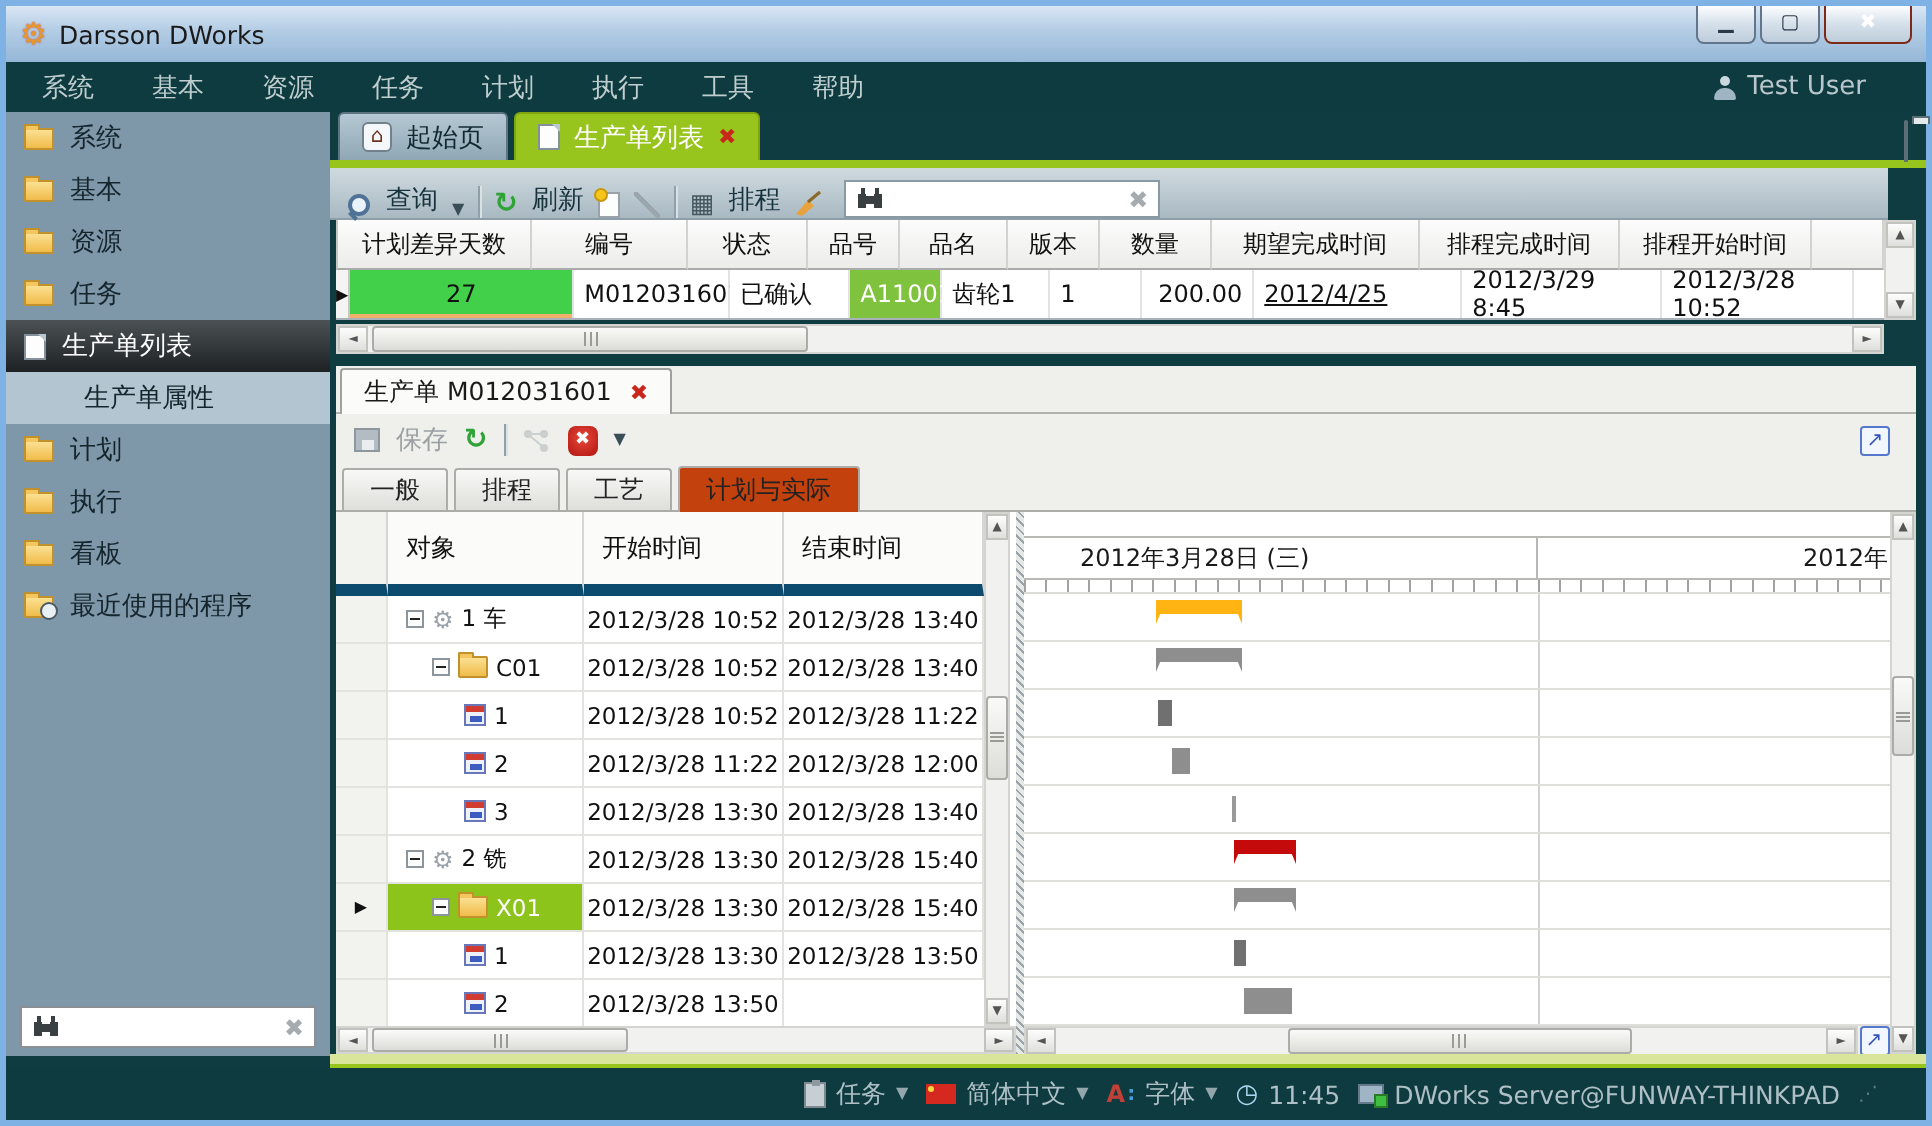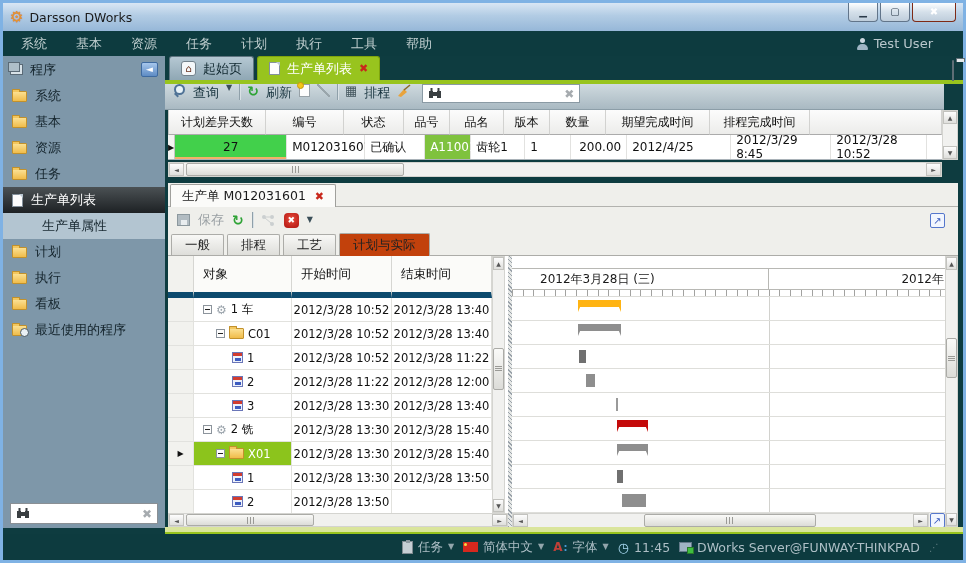--- a/index.html
+++ b/index.html
@@ -80,21 +80,21 @@
   .grip-dots{color:#5A7A7E;font-size:10px}
 
   
   .main{flex:1;display:flex;flex-direction:column;min-width:0;background:#0E3C40}
   .tabstrip{height:24px;display:flex;align-items:flex-end;padding-left:4px;gap:3px;flex:none;position:relative}
   .tab{height:24px;display:flex;align-items:center;gap:7px;padding:0 11px;border-radius:3px 3px 0 0;font-size:13px}
   .tab.home-tab{background:linear-gradient(#B5C8D3,#8FA7B4);border:1px solid #5E7480;border-bottom:none;color:#10282F}
   .tab.active{background:#98C41E;color:#FFF;border:1px solid #7FA40D;border-bottom:none}
   .tabstrip-right{position:absolute;right:9px;top:5px}
   .greenstrip{height:4px;background:#98C41E;flex:none}
-  .toolbar{height:26px;margin-right:19px;background:linear-gradient(#CFDADF,#A9B9C2);border-bottom:1px solid #8C9EA8;display:flex;align-items:flex-start;padding:0 9px;gap:7px;font-size:13px;color:#17333E;flex:none}
+  .toolbar{height:26px;margin-right:19px;background:linear-gradient(#CFDADF,#A9B9C2);border-bottom:1px solid #8C9EA8;display:flex;align-items:flex-end;padding:0 9px;gap:7px;font-size:13px;color:#17333E;flex:none}
   .tsep{width:1px;height:16px;background:#8FA0AA;box-shadow:1px 0 0 #D9E1E5}
   .tb-search{width:158px;height:19px;background:#FFF;border:1px solid #8A9AA4;display:flex;align-items:center;padding:0 5px;gap:6px;margin-left:3px}
   .tb-search input{flex:1;border:none;outline:none;font-size:12px;min-width:0}
   .ic-binoc{flex:none}
 
   
   .gridzone{margin:0 5px 0 3px;flex:none}
   .gridtop{display:flex}
   .gridmain{width:774px;background:#FFF}
   .ghead,.grow{display:flex;height:25px}
@@ -202,25 +202,20 @@
       </div>
     <div class="user-box">
       <span class="ic-person"></span>
       <span>Test User</span>
     </div>
   </div>
 
   <div class="content">
 
     <div class="sidebar">
-      <div class="sb-head">
-        <span class="ic-program"></span>
-        <span>程序</span>
-        <span class="collapse-btn">◄</span>
-      </div>
       <div id="sidebar-items">
           <div class="sb-item">
             <span class="ic-folder"></span>
             <span>系统</span>
           </div>
           <div class="sb-item">
             <span class="ic-folder"></span>
             <span>基本</span>
           </div>
           <div class="sb-item">
@@ -315,32 +310,33 @@
                 <div class="gh mk"></div>
                 <div class="gh" style="width: 97px;">计划差异天数</div>
                 <div class="gh" style="width: 78px;">编号</div>
                 <div class="gh" style="width: 60px;">状态</div>
                 <div class="gh" style="width: 46px;">品号</div>
                 <div class="gh" style="width: 54px;">品名</div>
                 <div class="gh" style="width: 46px;">版本</div>
                 <div class="gh" style="width: 56px;">数量</div>
                 <div class="gh" style="width: 104px;">期望完成时间</div>
                 <div class="gh" style="width: 100px;">排程完成时间</div>
+                <div class="gh" style="width: 96px;">排程开始时间</div>
                 <div class="gh" style="flex: 1 1 0%;"></div>
               </div>
             <div class="grow" id="grid-row">
                 <div class="gc mk">▶</div>
                 <div class="gc diff" style="width: 112px;">27</div>
                 <div class="gc" style="width: 78px;">M012031601</div>
                 <div class="gc" style="width: 60px;">已确认</div>
                 <div class="gc item" style="width: 46px;">A11001</div>
                 <div class="gc" style="width: 54px;">齿轮1</div>
                 <div class="gc" style="width: 46px;">1</div>
                 <div class="gc num" style="width: 56px;">200.00</div>
-                <div class="gc" style="width: 104px;">2012/4/25</div>
+                <div class="gc" style="width: 104px; text-decoration: underline;">2012/4/25</div>
                 <div class="gc" style="width: 100px;">2012/3/29 8:45</div>
                 <div class="gc" style="width: 96px;">2012/3/28 10:52</div>
               </div>
           </div>
           <div class="gvs">
             <div class="vbtn">▲</div>
             <div class="vbtn">▼</div>
           </div>
         </div>
         <div class="hsb ghs">

